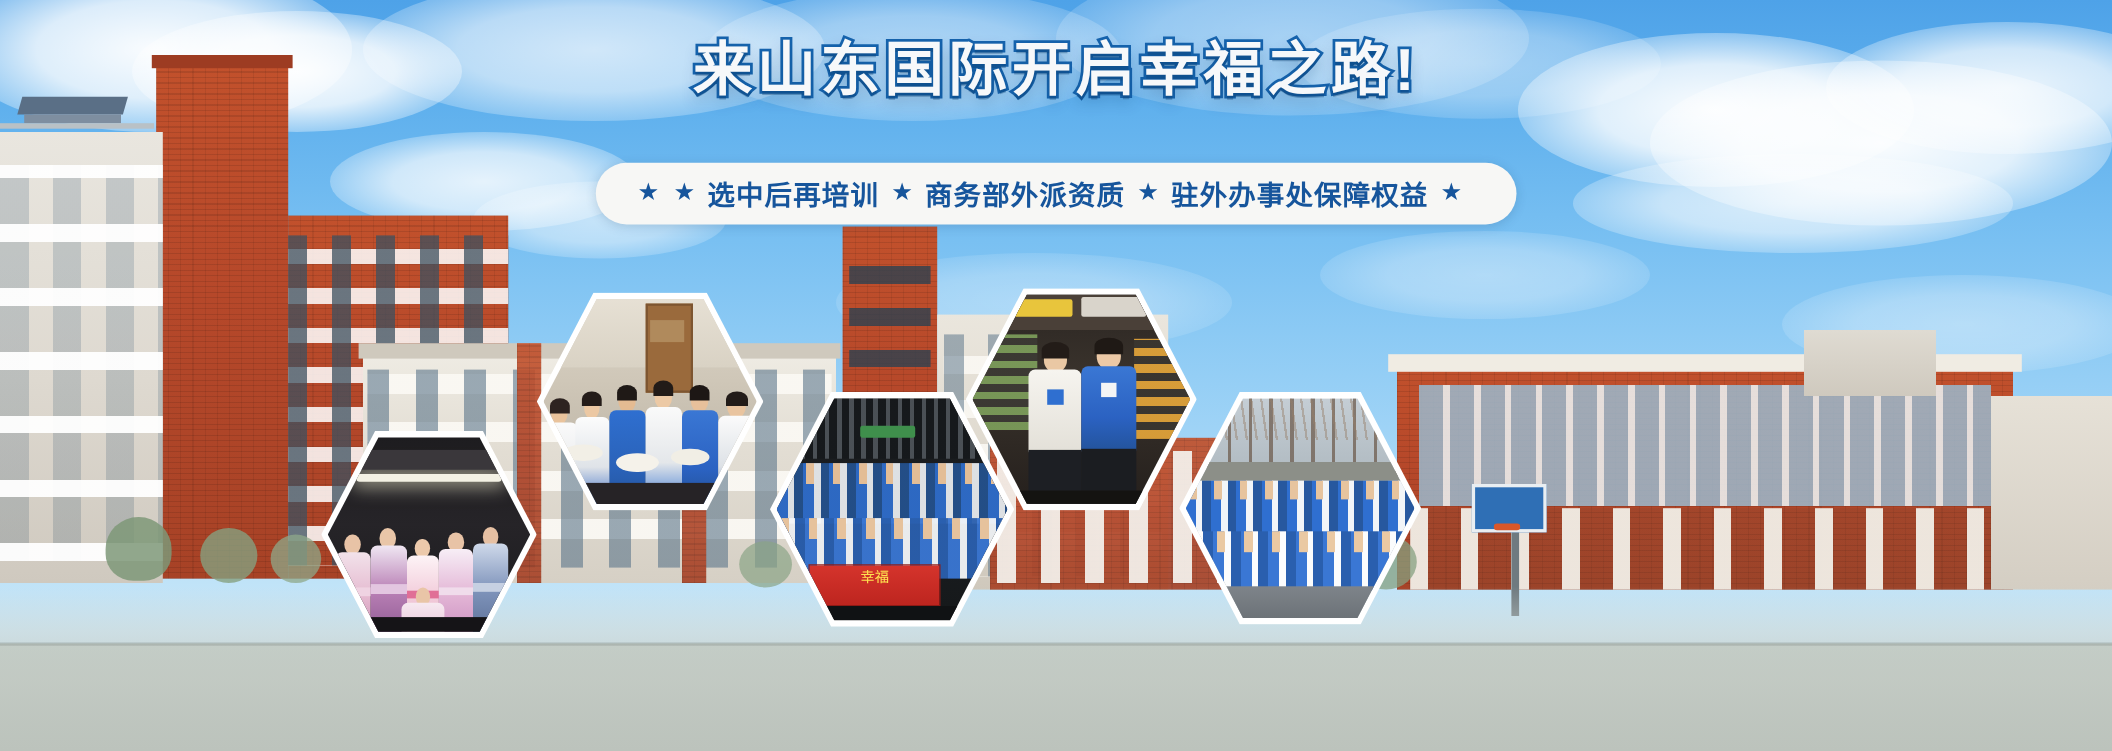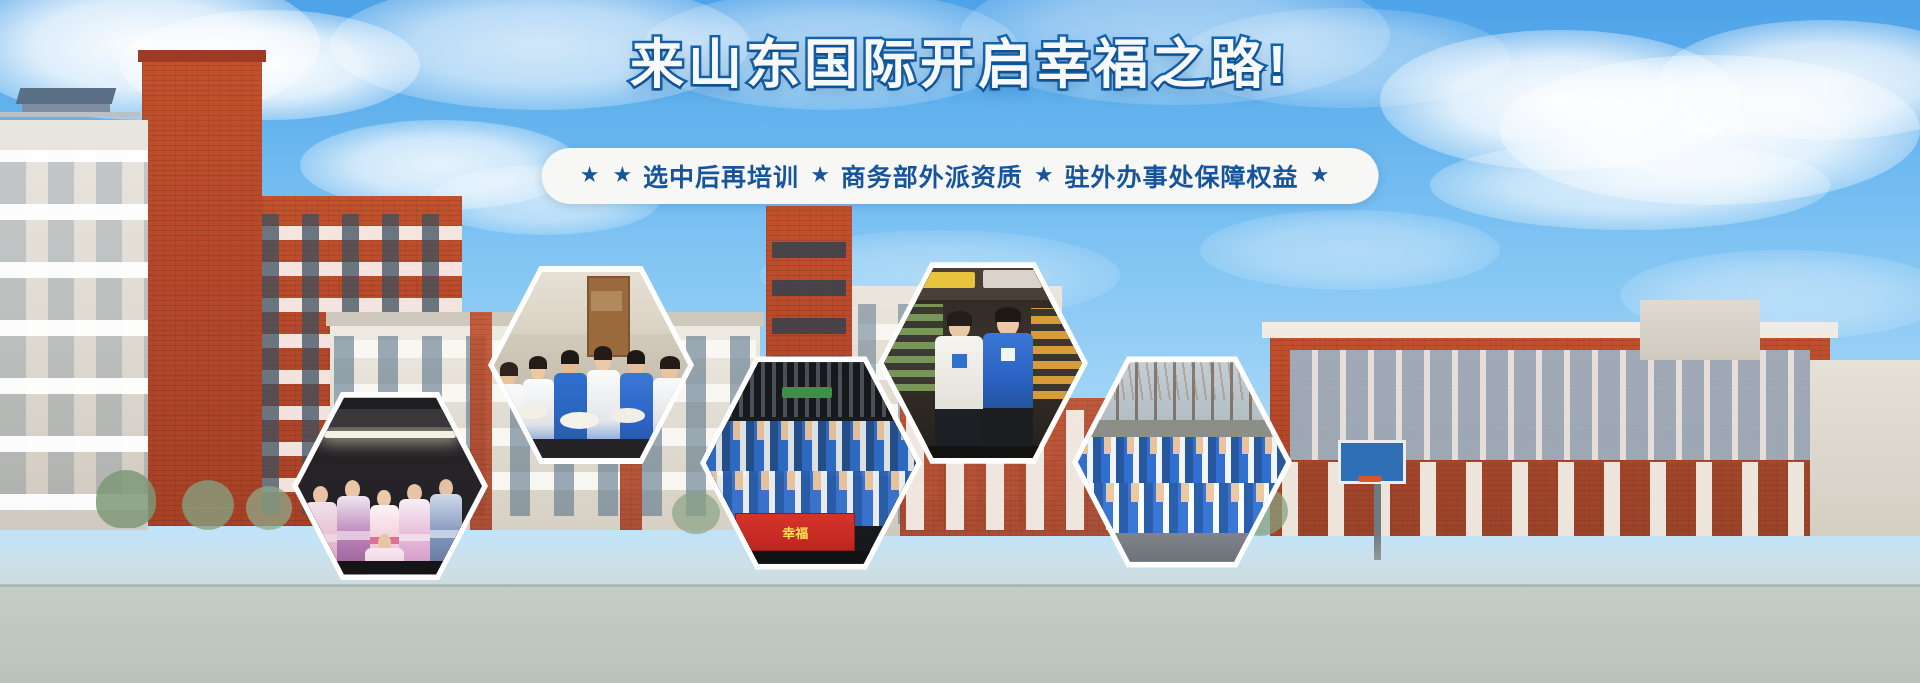--- a/index.html
+++ b/index.html
@@ -152,24 +152,24 @@
   .fig { position: absolute; }
   .head { position: absolute; border-radius: 50%; }
   .body { position: absolute; border-radius: 6px 6px 2px 2px; }
 
   
   .hexbanner {
     position: absolute;
     background: linear-gradient(180deg, #d5342c 0%, #bd251f 100%);
     border: 1px solid #8f1a15;
     display: flex;
-    align-items: center;
+    align-items: flex-start;
     justify-content: center;
     color: #ffe14f;
-    font-weight: 700;
+    font-weight: 400;
     overflow: hidden;
   }
   .hexbanner span { font-size: 13px; letter-spacing: 0px; }
 </style>
 </head>
 <body>
 
 <div id="banner">
 
   <div class="cloud" style="left:-40px;top:-30px;width:360px;height:150px;"></div>

